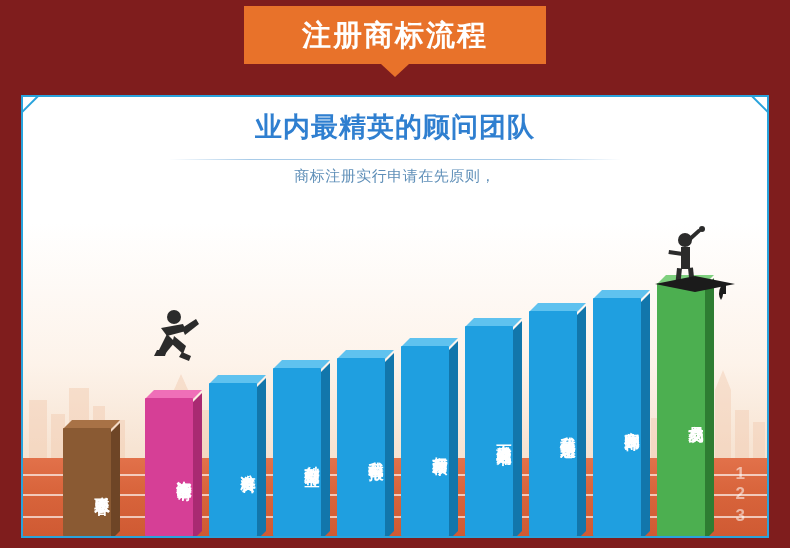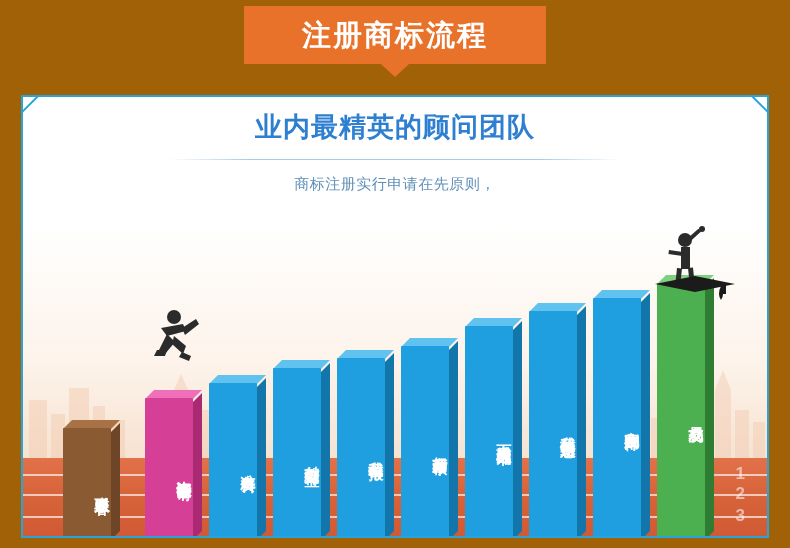--- a/index.html
+++ b/index.html
@@ -5,21 +5,21 @@
   * { box-sizing: border-box; margin: 0; padding: 0; }
   html, body {
     width: 790px; height: 548px;
     font-family: "Liberation Sans", sans-serif;
     background: #ffffff;
     overflow: hidden;
   }
   .page {
     position: relative;
     width: 790px; height: 548px;
-    background: #a16207;
+    background: #7f1d1d;
     padding-left: 16px;
   }
 
   
   .banner-wrap {
     position: absolute;
     left: 0; top: 6px;
     width: 790px;
     height: 70px;
   }
@@ -87,21 +87,21 @@
     height: 1px;
     margin: 16px auto 0 auto;
     background: linear-gradient(to right, rgba(150,190,225,0) 0%, #a8cbe8 18%, #a8cbe8 82%, rgba(150,190,225,0) 100%);
   }
   .sub1, .sub2 {
     color: #5f8fb8;
     font-size: 15px;
     line-height: 1.55;
     letter-spacing: 0.5px;
   }
-  .sub1 { margin-top: 12px; }
+  .sub1 { margin-top: 4px; }
 
   
   .scene {
     position: absolute;
     left: 0; top: 126px;
     width: 744px; height: 313px;
     overflow: hidden;
     background: #ffffff;
   }
   

